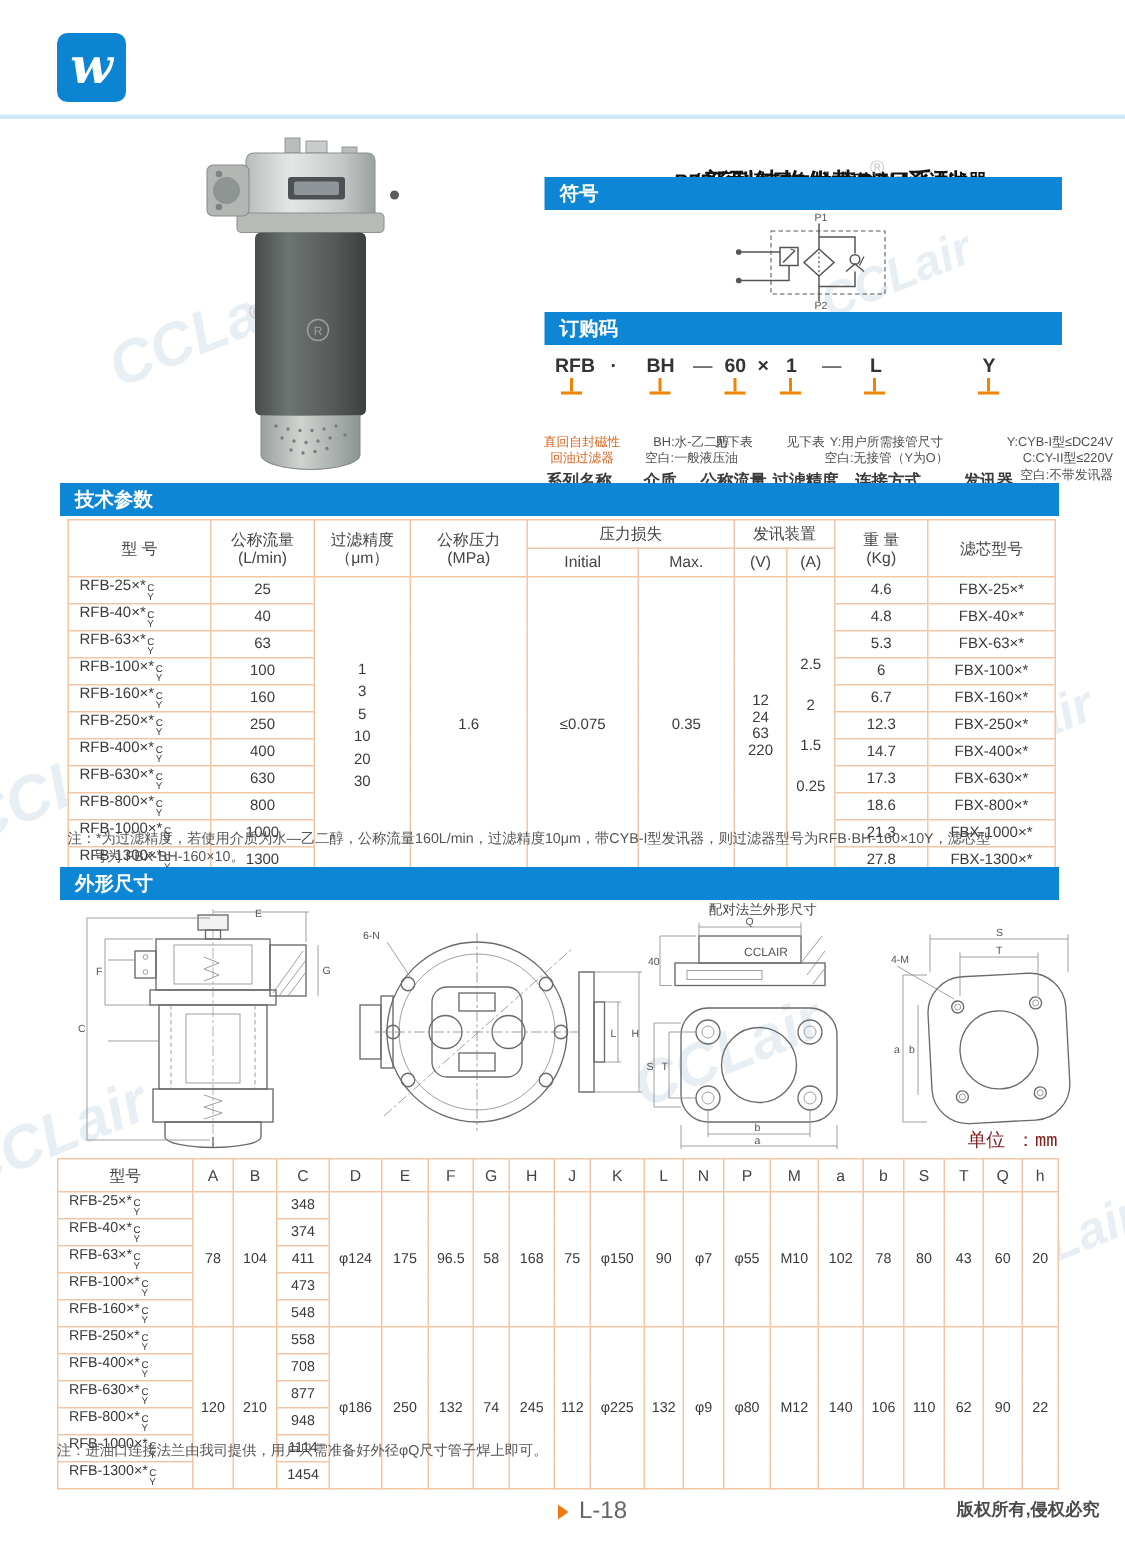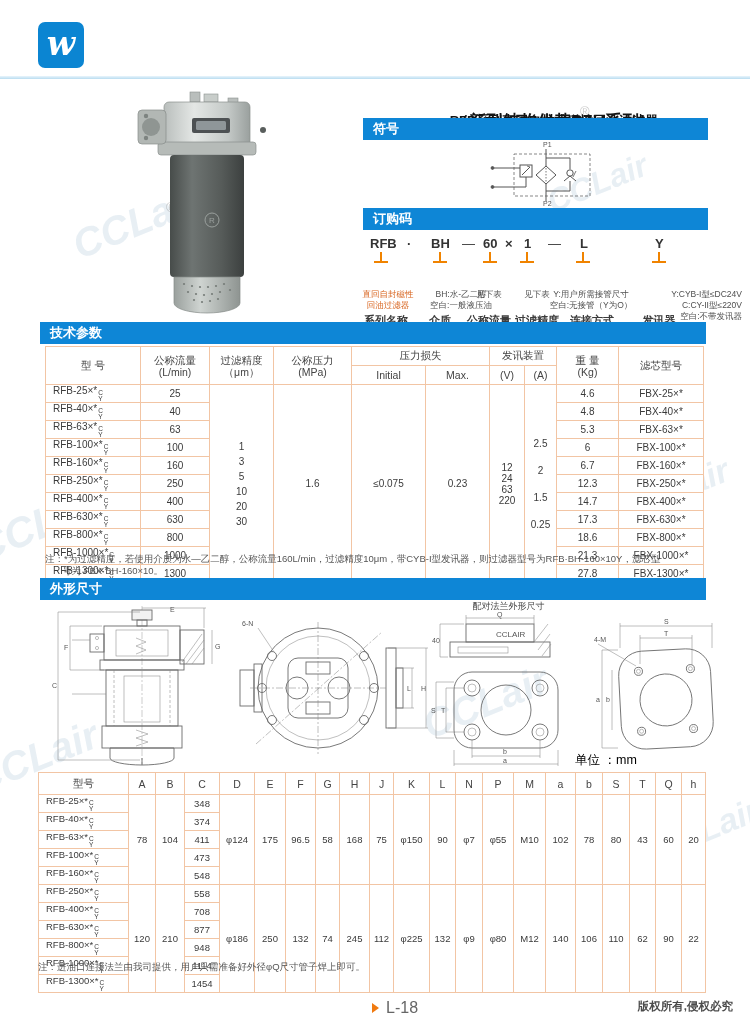--- a/index.html
+++ b/index.html
@@ -53,21 +53,21 @@
   .stack{display:flex;flex-direction:column;align-items:center;justify-content:center;height:100%;}
   
   .note{position:absolute;font-size:9.5px;color:#555;white-space:nowrap;}
   
   .drw{position:absolute;}
   .drw svg{display:block;}
   .dline{stroke:#6a6a6a;stroke-width:0.9;fill:none;}
   .dthin{stroke:#8a8a8a;stroke-width:0.55;fill:none;}
   .dfill{fill:#f2f2f2;stroke:#6a6a6a;stroke-width:0.9;}
   .dtext{font-size:7px;fill:#555;font-family:"Liberation Sans",sans-serif;}
-  #unit-label{position:absolute;left:575px;top:752px;width:130px;font-size:12.5px;color:#000000;}
+  #unit-label{position:absolute;left:575px;top:752px;width:130px;text-align:right;font-size:12.5px;color:#7f1d1d;font-family:Liberation Mono, monospace;}
   #flange-title{position:absolute;left:426px;top:600px;width:165px;text-align:center;font-size:9px;color:#444;}
   
   #footer-arrow{position:absolute;left:372px;top:1003px;width:0;height:0;
       border-left:7px solid #f07a10;border-top:5px solid transparent;border-bottom:5px solid transparent;}
   #footer-page{position:absolute;left:386px;top:999px;font-size:16px;color:#666;}
   #footer-copy{position:absolute;right:17px;top:999px;font-size:11.5px;font-weight:bold;color:#4b4b4b;}
 </style>
 </head>
 <body>
 
@@ -291,21 +291,21 @@
               <span>1</span>
               <span>3</span>
               <span>5</span>
               <span>10</span>
               <span>20</span>
               <span>30</span>
             </div>
           </td>
           <td rowspan="11">1.6</td>
           <td rowspan="11">≤0.075</td>
-          <td rowspan="11">0.23</td>
+          <td rowspan="11">0.35</td>
           <td rowspan="11">
             <div class="stack" style="">
               <span>12</span>
               <span>24</span>
               <span>63</span>
               <span>220</span>
             </div>
           </td>
           <td rowspan="11">
             <div class="stack" style="row-gap: 16px;">

